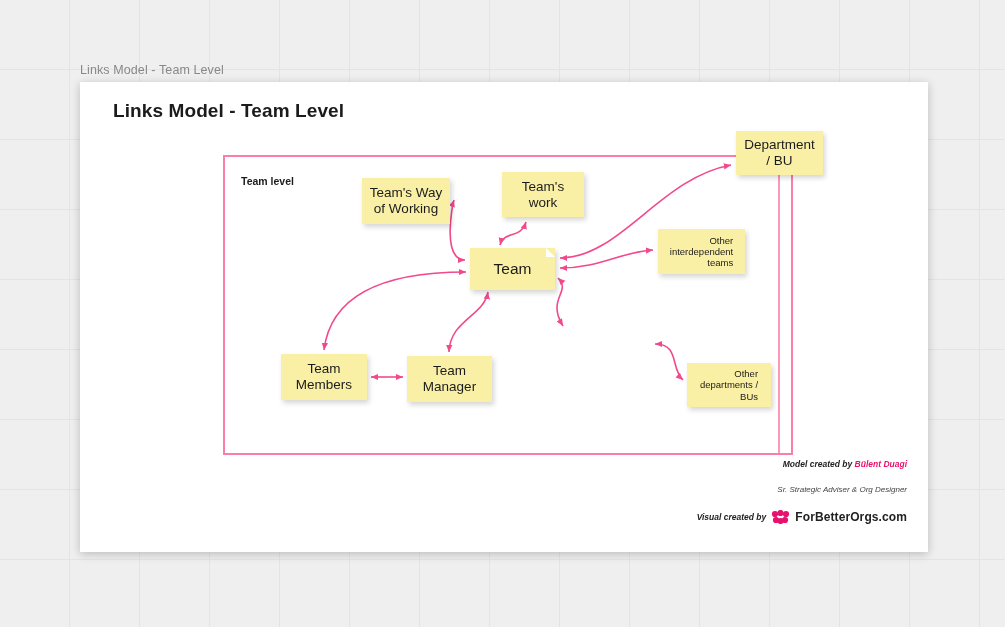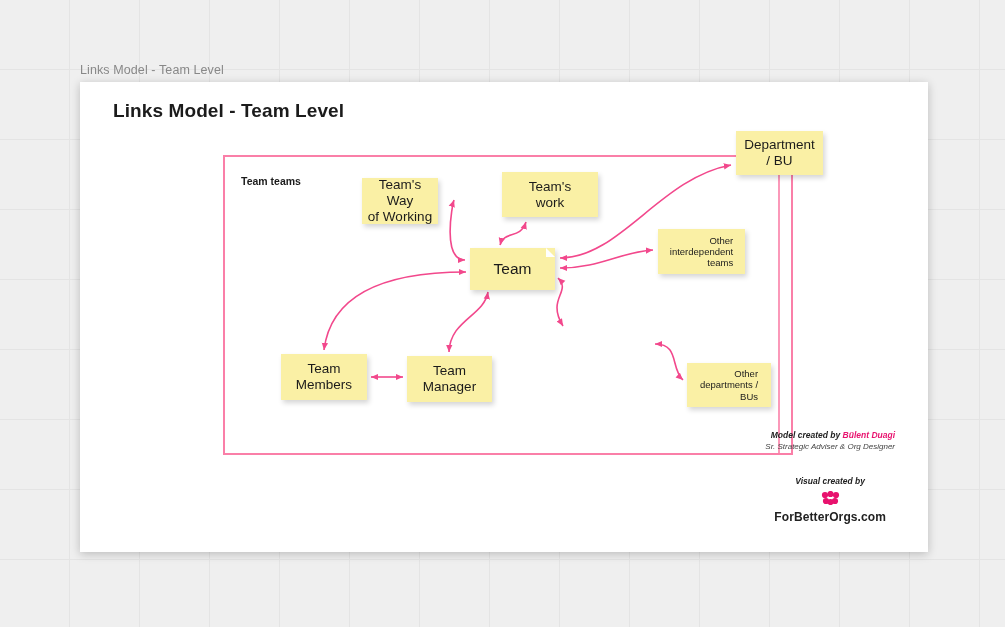--- a/index.html
+++ b/index.html
@@ -66,44 +66,44 @@
   .note.small { font-size:9.5px;text-align:right; }
 
   
   .note.folded::after{
     content:""; position:absolute; top:0; right:0;
     border-width:0 9px 9px 0; border-style:solid;
     border-color:#ffffff transparent;
   }
 
   
-  #credits { position:absolute; right:33px; bottom:28px; text-align:right; }
+  #credits { position:absolute; right:21px; bottom:28px; text-align:right; }
   .cred-line1 { font-size:8.5px; font-weight:bold; font-style:italic; color:#222; }
   .cred-name  { color:#e8126e; }
-  .cred-line2 { font-size:8px; font-style:italic; color:#444; margin-top:2px; }
+  .cred-line2 { font-size:8px; font-style:italic; color:#444; margin-top:16px; }
   .cred-line3 {
-    margin-top:25px; display:flex; align-items:center; justify-content:space-between; gap:5px;flex-direction:column;
+    margin-top:16px; display:flex; align-items:center; justify-content:space-between; gap:5px;
   }
   .cred-vis { font-size:8.5px; font-weight:bold; font-style:italic; color:#222; }
   .cred-brand { font-size:12px; font-weight:bold; color:#222; letter-spacing:.1px; }
   .logo { display:block; }
 </style>
 </head>
 <body>
 
 <div id="breadcrumb">Links Model - Team Level</div>
 
 <div id="card">
 
   <div id="page-title">Links Model - Team Level</div>
 
   <div id="canvas">
 
     <div class="boundary"></div>
-    <div class="boundary-label">Team teams</div>
+    <div class="boundary-label">Team level</div>
 
     <svg id="wires" viewBox="0 0 848 470">
       <defs>
         <marker id="ah" viewBox="0 0 10 10" refX="9" refY="5" markerWidth="5" markerHeight="5" orient="auto-start-reverse">
           <path d="M0,1 L9,5 L0,9 z" fill="#f2488c"></path>
         </marker>
       </defs>
       <g fill="none" stroke="#f2488c" stroke-width="1.6" marker-start="url(#ah)" marker-end="url(#ah)">
 
         <path d="M385,178 C362,178 372,124 374,118"></path>
@@ -125,25 +125,25 @@
         <path d="M575,262 C600,262 590,286 603,298"></path>
       </g>
 
       <path d="M699,93 L699,373" fill="none" stroke="#fa7fa8" stroke-width="1.6"></path>
     </svg>
 
     <div class="note big folded" style="left:390px; top:166px; width:85px; height:42px;">
       <span>Team</span>
     </div>
 
-    <div class="note mid" style="left:282px; top:96px; width:76px; height:46px;">
+    <div class="note mid" style="left:282px; top:96px; width:88px; height:46px;">
       <span>Team's Way<br>of Working</span>
     </div>
 
-    <div class="note mid" style="left:422px; top:90px; width:96px; height:45px;">
+    <div class="note mid" style="left:422px; top:90px; width:82px; height:45px;">
       <span>Team's<br>work</span>
     </div>
 
     <div class="note mid" style="left:656px; top:49px; width:87px; height:44px;">
       <span>Department<br>/ BU</span>
     </div>
 
     <div class="note small" style="left:578px; top:147px; width:87px; height:45px;">
       <span>Other<br>interdependent<br>teams</span>
     </div>

